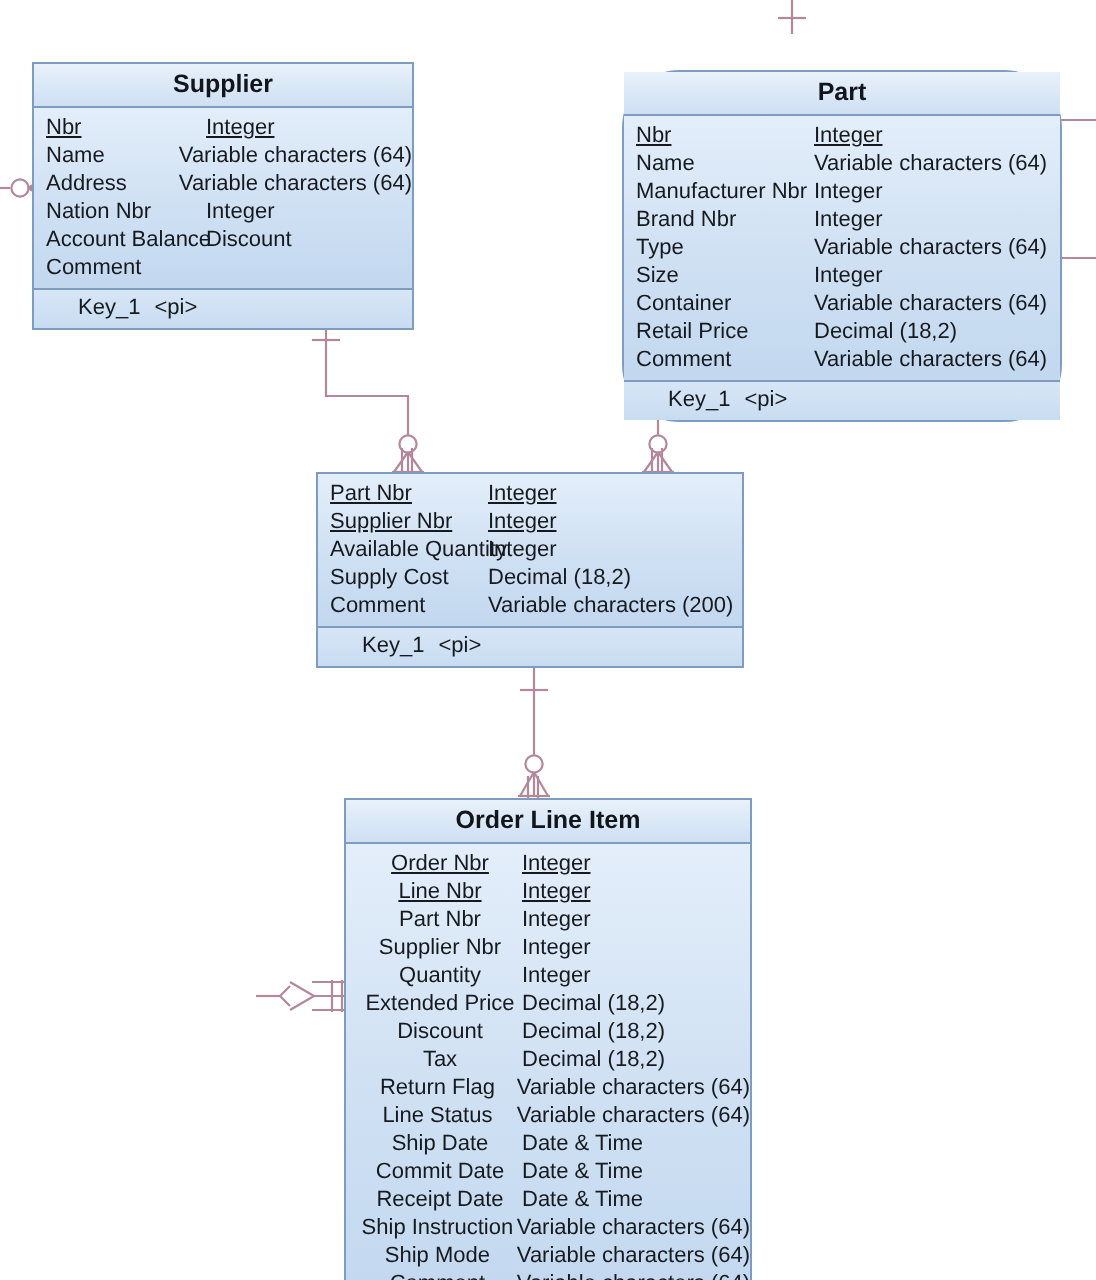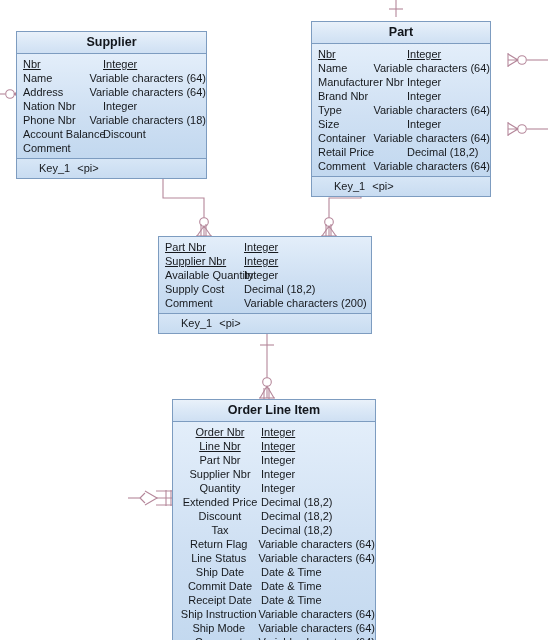--- a/index.html
+++ b/index.html
@@ -59,21 +59,21 @@
     font-size:11px;
     color:#16191d;
     padding-left:22px;
     background:linear-gradient(to bottom,#d7e6f6 0%,#c8dcf1 100%);
     white-space:nowrap;
   }
   .ent-footer .pi{padding-left:7px;}
 
   
   #ent-supplier{left:16px;top:31px;width:191px;}
-  #ent-part{left:311px;top:21px;width:180px;}
+  #ent-part{left:311px;top:35px;width:220px;border-radius:29px;}
   #ent-partsupplier{left:158px;top:236px;width:214px;}
   #ent-orderlineitem{left:172px;top:399px;width:204px;}
 
   #ent-supplier .attr-name{width:86px;}
   #ent-part .attr-name{width:95px;}
   #ent-partsupplier .attr-name{width:85px;}
   #ent-orderlineitem .attr-name{width:88px;text-align:center;}
 </style>
 </head>
 <body>
@@ -170,24 +170,20 @@
       </div>
       <div class="attr-row">
         <div class="attr-name"><span>Address</span></div>
         <div class="attr-type"><span>Variable characters (64)</span></div>
       </div>
       <div class="attr-row">
         <div class="attr-name"><span>Nation Nbr</span></div>
         <div class="attr-type"><span>Integer</span></div>
       </div>
       <div class="attr-row">
-        <div class="attr-name"><span>Phone Nbr</span></div>
-        <div class="attr-type"><span>Variable characters (18)</span></div>
-      </div>
-      <div class="attr-row">
         <div class="attr-name"><span>Account Balance</span></div>
         <div class="attr-type"><span>Discount</span></div>
       </div>
       <div class="attr-row">
         <div class="attr-name"><span>Comment</span></div>
       </div>
     </div>
     <div class="ent-footer">
       <span>Key_1</span><span class="pi">&lt;pi&gt;</span>
     </div>

